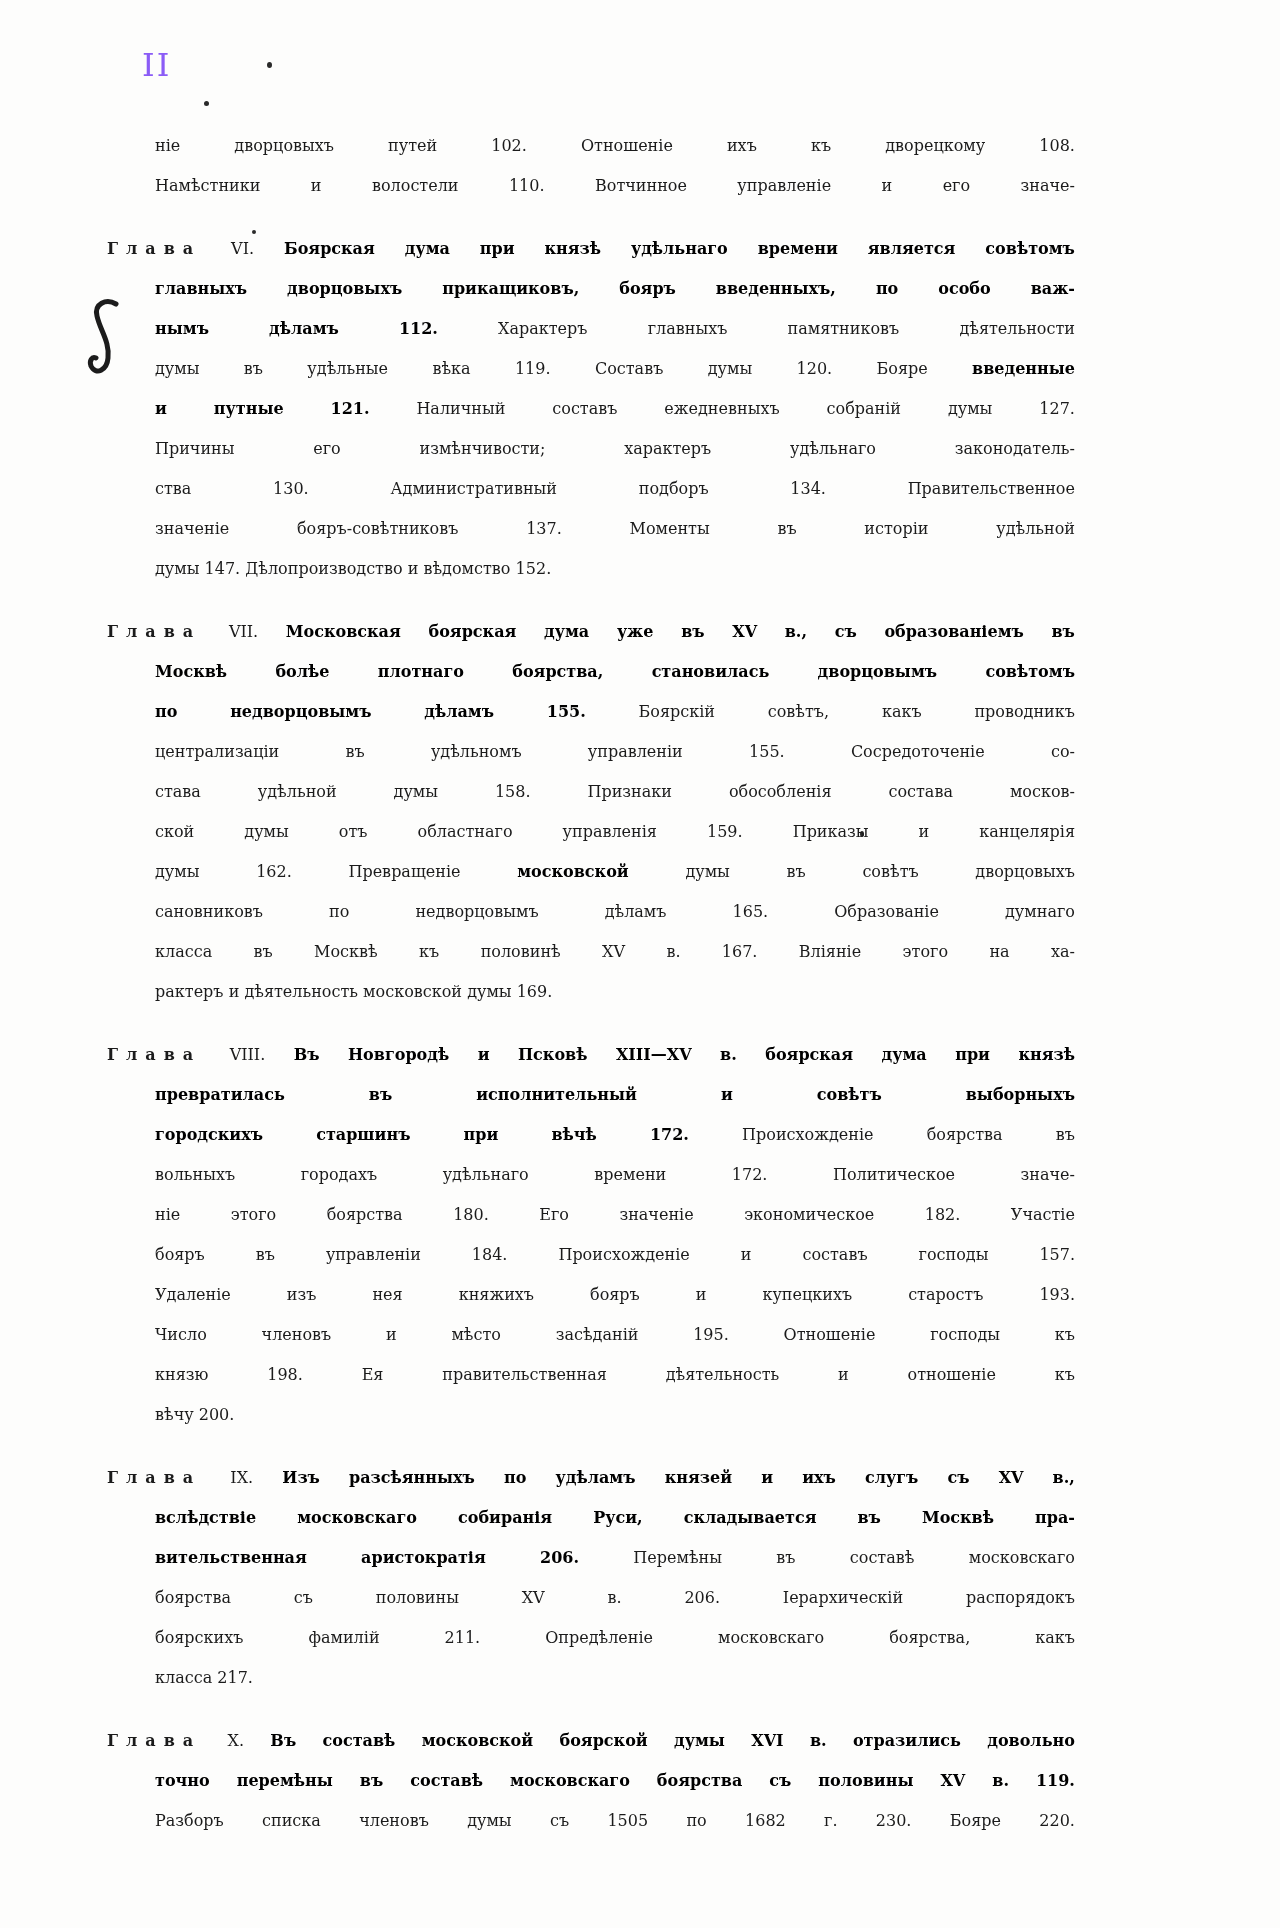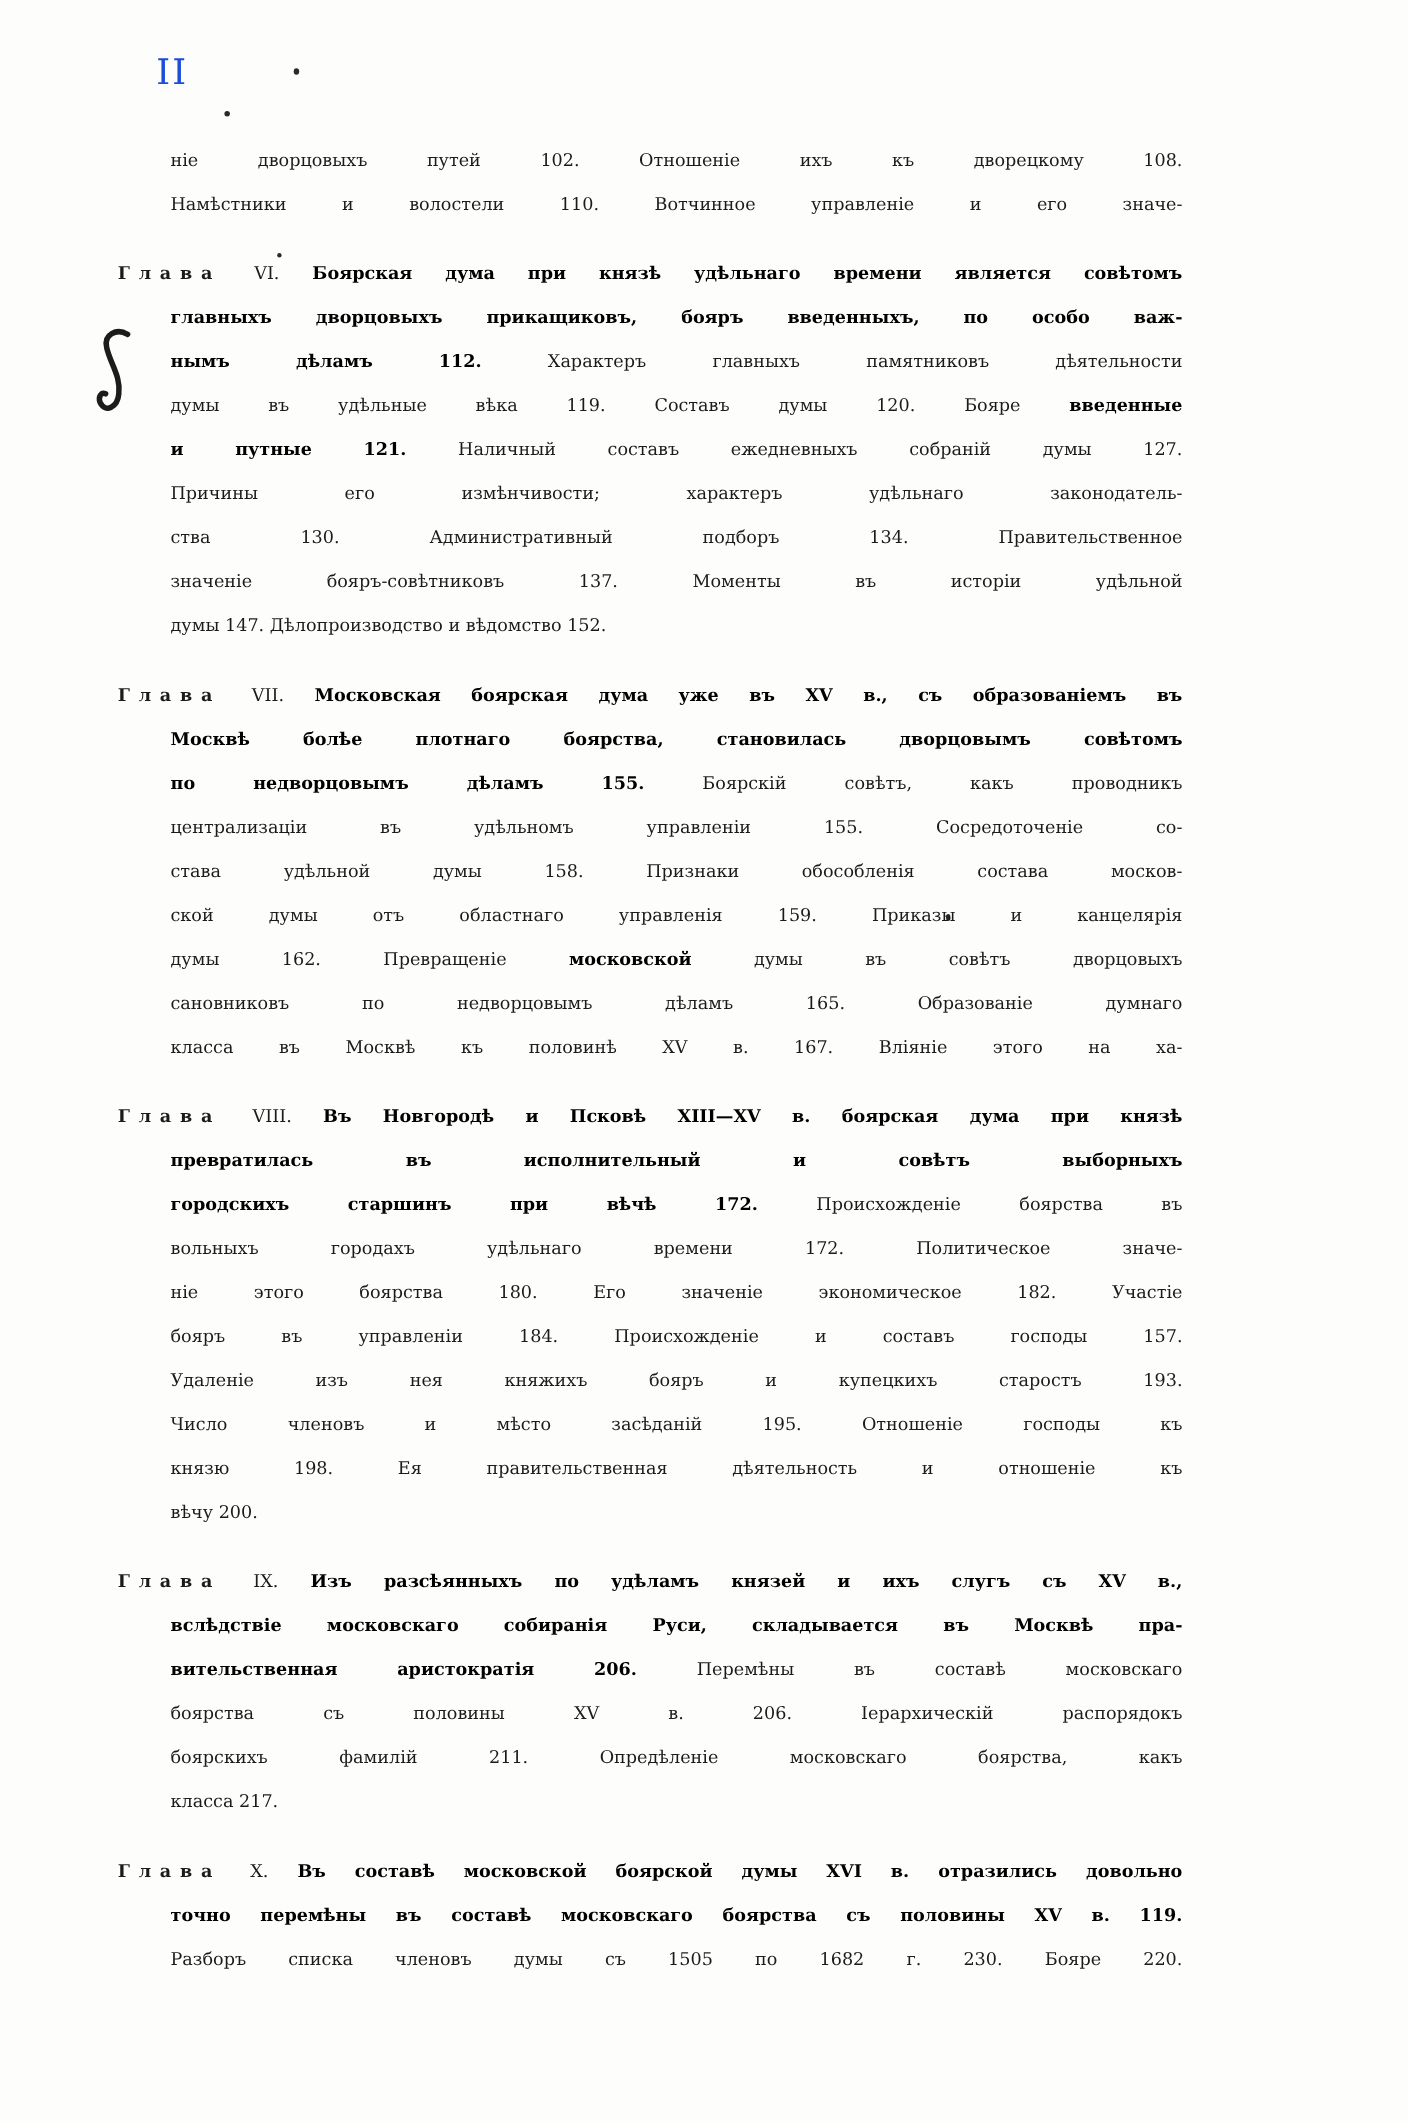--- a/index.html
+++ b/index.html
@@ -6,21 +6,21 @@
   .page{
     position:relative;
     width:1280px;height:1928px;
     background:#fdfdfc;
     color:#1b1b1b;
     font-family:"DejaVu Serif","Liberation Serif",serif;
     overflow:hidden;
   }
   .page-number{
     position:absolute;left:142px;top:46px;
-    font-size:32px;letter-spacing:2px;color:#1d4ed8;
+    font-size:32px;letter-spacing:2px;color:#8b5cf6;
   }
   .toc{
     position:absolute;left:155px;top:126px;width:920px;
   }
   .para{margin:0 0 23px 0;}
   .line{
     font-size:16px;line-height:40px;height:40px;
     white-space:nowrap;
   }
   .just{display:flex;justify-content:space-between;}
@@ -248,20 +248,21 @@
           <span class="">къ</span>
           <span class="">половинѣ</span>
           <span class="">XV</span>
           <span class="">в.</span>
           <span class="">167.</span>
           <span class="">Вліяніе</span>
           <span class="">этого</span>
           <span class="">на</span>
           <span class="">ха-</span>
         </div>
+        <div class="line plain"><span class="">рактеръ</span> <span class="">и</span> <span class="">дѣятельность</span> <span class="">московской</span> <span class="">думы</span> <span class="">169.</span> </div>
       </div>
       <div class="para">
         <div class="line just first">
           <span class=" chword">Глава</span>
           <span class="">VIII.</span>
           <span class="b">Въ</span>
           <span class="b">Новгородѣ</span>
           <span class="b">и</span>
           <span class="b">Псковѣ</span>
           <span class="b">XIII—XV</span>

